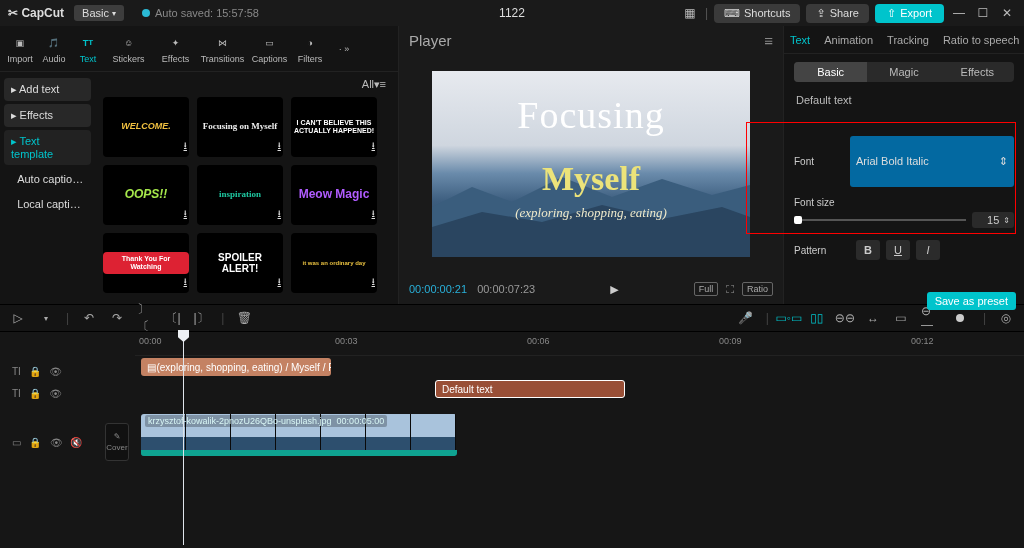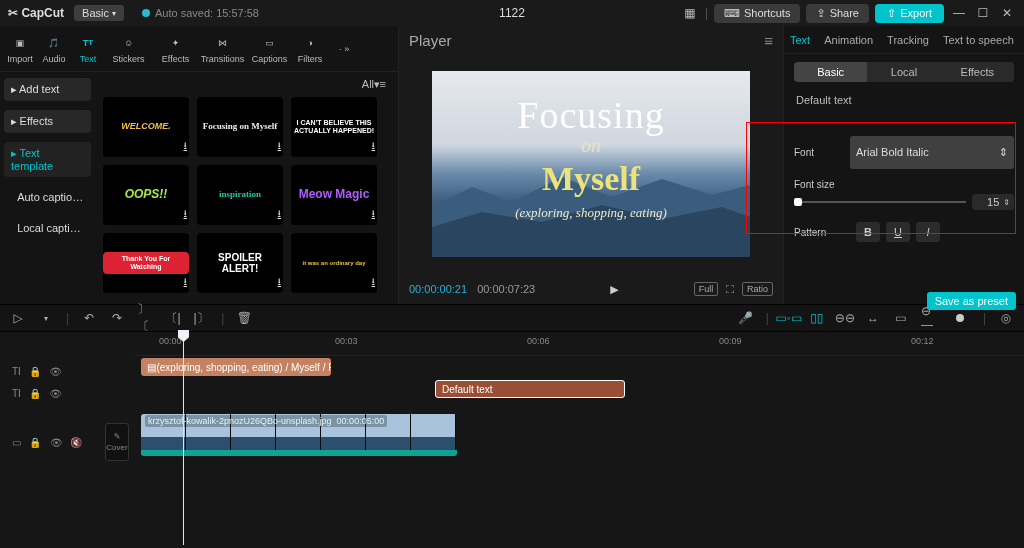--- a/index.html
+++ b/index.html
@@ -18,21 +18,21 @@
 
 .mainrow { display: flex; height: 278px; }
 
 .library { width: 398px; background: #141414; display: flex; flex-direction: column; }
 .lib-tabs { height: 46px; display: flex; align-items: center; padding: 0 4px; gap: 2px; border-bottom: 1px solid #222; }
 .lib-tab { flex: 0 0 auto; width: 45px; display: flex; flex-direction: column; align-items: center; justify-content: center; color: #bbb; font-size: 9px; gap: 2px; }
 .lib-tab.active { color: #00c4cc; }
 .lib-tab.narrow { width: 32px; }
 .lib-ico { width: 20px; height: 18px; display: flex; align-items: center; justify-content: center; }
 .lib-body { display: flex; flex: 1; overflow: hidden; }
-.side-list { width: 95px; padding: 6px 4px; display: flex; flex-direction: column; gap: 9px; }
+.side-list { width: 95px; padding: 6px 4px; display: flex; flex-direction: column; gap: 3px; }
 .side-item { background: #282828; color: #ddd; font-size: 11px; padding: 5px 7px; border-radius: 4px; }
 .side-item.active { color: #00c4cc; background: #222; }
 .side-item.bullet { background: #282828; }
 .side-item.bullet.nobg { background: transparent; }
 .thumb-area { flex: 1; padding: 4px 8px; overflow: hidden; }
 .thumb-head { display: flex; justify-content: flex-end; padding: 2px 4px 6px; color: #bbb; font-size: 11px; }
 .thumb-grid { display: grid; grid-template-columns: repeat(3, 86px); gap: 8px 8px; }
 .thumb { width: 86px; height: 60px; background: #000; border-radius: 4px; display: flex; align-items: center; justify-content: center; position: relative; overflow: hidden; }
 .thumb .dl { position: absolute; bottom: 2px; right: 2px; color: #ddd; font-size: 10px; text-decoration: underline; }
 .thumb .tt { color: #fff; font-size: 9px; text-align: center; line-height: 1.1; font-weight: bold; padding: 2px; }
@@ -58,21 +58,21 @@
 .rtab { color: #aaa; }
 .rtab.active { color: #00c4cc; }
 .sub-tabs { display: flex; margin: 8px 10px; background: #2a2a2a; border-radius: 4px; overflow: hidden; }
 .sub-tab { flex: 1; text-align: center; padding: 4px 0; font-size: 11px; color: #bbb; }
 .sub-tab.active { background: #444; color: #fff; }
 .rbody { flex: 1; padding: 0 10px; position: relative; }
 .defaulttxt { color: #bbb; font-size: 11px; padding: 4px 2px 10px; }
 .redbox { position: absolute; left: -38px; right: 8px; top: 32px; height: 112px; border: 1px solid red; pointer-events: none; z-index: 10; }
 .rrow { display: flex; align-items: center; margin-top: 20px; }
 .rlabel { width: 56px; font-size: 10px; color: #ccc; }
-.rselect { flex: 1; background: #404040; color: #ddd; font-size: 11px; padding: 10px 6px; border-radius: 3px; display: flex; justify-content: space-between; }
+.rselect { flex: 1; background: #0369a1; color: #ddd; font-size: 11px; padding: 19px 6px; border-radius: 3px; display: flex; justify-content: space-between; }
 .slider-row { display: flex; align-items: center; gap: 6px; margin-top: 4px; }
 .slider { flex: 1; height: 2px; background: #555; position: relative; }
 .slider .knob { width: 8px; height: 8px; background: #fff; border-radius: 2px; position: absolute; top: -3px; left: 0; }
 .nval { width: 42px; background: #2a2a2a; font-size: 11px; padding: 2px 4px; text-align: right; border-radius: 3px; display: flex; justify-content: flex-end; align-items: center; gap: 4px; }
 .fmt-row { display: flex; gap: 6px; margin-top: 12px; align-items: center; }
 .fmt-btn { width: 24px; height: 20px; background: #2b2b2b; border-radius: 3px; display: flex; align-items: center; justify-content: center; font-size: 11px; color: #ccc; }
 .save-preset { position: absolute; right: 8px; bottom: -6px; background: #00c4cc; color: #fff; padding: 3px 8px; font-size: 11px; border-radius: 3px; }
 
 .tl-toolbar { height: 28px; background: #141414; border-top: 1px solid #000; border-bottom: 1px solid #000; display: flex; align-items: center; padding: 0 10px; gap: 12px; color: #aaa; }
 .tl-toolbar .tb-ico { width: 16px; height: 16px; display: flex; align-items: center; justify-content: center; }
@@ -223,21 +223,20 @@
       </div>
     <div class="player-view">
       <div class="preview">
         <div class="mtn">
           <svg width="100%" height="100%" preserveAspectRatio="none" viewBox="0 0 318 90">
               <path d="M0 40 L40 20 L80 35 L130 10 L180 30 L230 12 L280 28 L318 18 L318 90 L0 90 Z" fill="#3a5d7d"></path>
               <path d="M0 60 L50 45 L110 55 L170 38 L230 52 L290 40 L318 50 L318 90 L0 90 Z" fill="#2a4560"></path>
             </svg>
         </div>
         <div class="txt1">Focusing</div>
-        <div class="txt2">on</div>
         <div class="txt3">Myself</div>
         <div class="txt4">(exploring, shopping, eating)</div>
       </div>
     </div>
     <div class="player-ctrl">
       <span class="cur">00:00:00:21</span>
       <span>00:00:07:23</span>
       <span class="play">▶</span>
       <div class="fr">
         <span class="pc-box">Full</span>
@@ -245,25 +244,25 @@
         <span class="pc-box">Ratio</span>
       </div>
     </div>
   </div>
 
   <div class="rpanel">
     <div class="rtabs">
       <span class="rtab active">Text</span>
       <span class="rtab">Animation</span>
       <span class="rtab">Tracking</span>
-      <span class="rtab">Text to speech</span>
+      <span class="rtab">Ratio to speech</span>
     </div>
     <div class="sub-tabs">
       <div class="sub-tab active">Basic</div>
-      <div class="sub-tab">Local</div>
+      <div class="sub-tab">Magic</div>
       <div class="sub-tab">Effects</div>
     </div>
     <div class="rbody">
       <div class="defaulttxt">Default text</div>
       <div class="redbox"></div>
       <div class="rrow">
         <span class="rlabel">Font</span>
         <span class="rselect">
             <span>Arial Bold Italic</span>
             <span>⇕</span>
@@ -323,21 +322,21 @@
     </span>
   <span style="color:#444">|</span>
   <span class="tb-ico">◎</span>
 </div>
 
 <div class="timeline">
   <div class="ruler">
     <div class="playhead" style="left:48px">
         <div class="head"></div>
       </div>
-    <span class="tick" style="left:24px">00:00</span>
+    <span class="tick" style="left:4px">00:00</span>
     <span class="tick" style="left:200px">00:03</span>
     <span class="tick" style="left:392px">00:06</span>
     <span class="tick" style="left:584px">00:09</span>
     <span class="tick" style="left:776px">00:12</span>
   </div>
   <div class="tracks">
     <div class="track-heads">
       <div class="track-head">
         <span>TI</span>
         <span>🔒</span>

